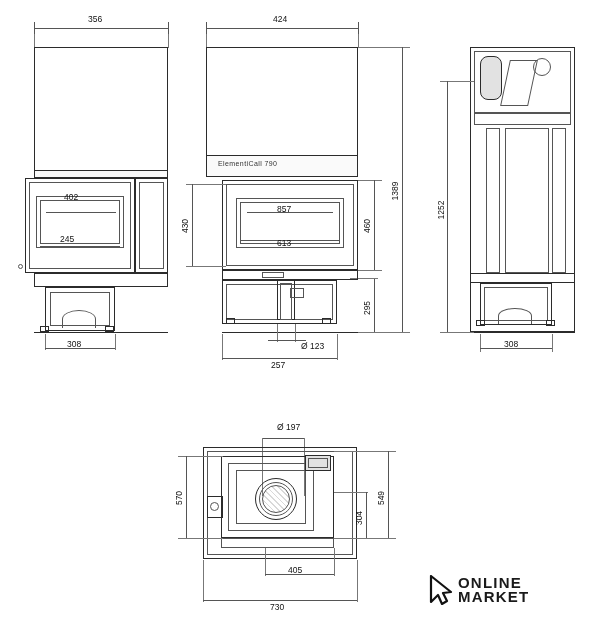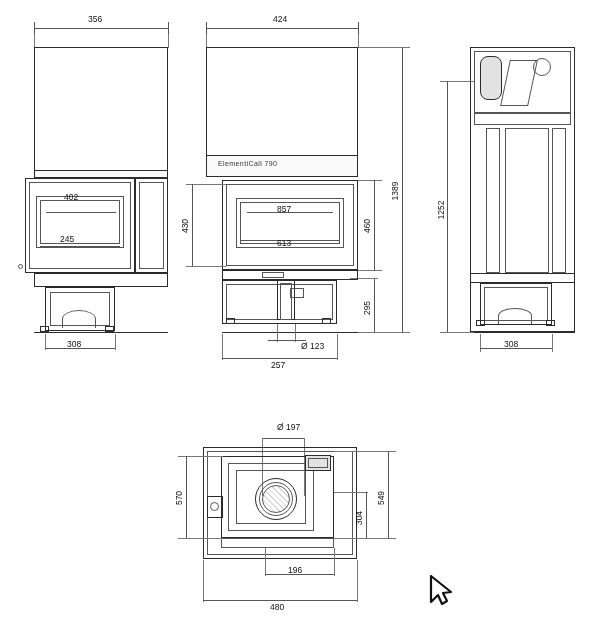--- a/index.html
+++ b/index.html
@@ -204,28 +204,32 @@
   <div class="vline thin" style="left:388px;top:451px;height:87px;"></div>
   <div class="dimtxt vert" style="left:374px;top:493px;transform:rotate(-90deg);">549</div>
 
   <div class="hline ext" style="left:334px;top:492px;width:34px;"></div>
   <div class="vline thin" style="left:366px;top:492px;height:46px;"></div>
   <div class="dimtxt vert" style="left:352px;top:513px;transform:rotate(-90deg);">304</div>
 
   <div class="vline ext" style="left:265px;top:548px;height:28px;"></div>
   <div class="vline ext" style="left:334px;top:548px;height:28px;"></div>
   <div class="hline thin" style="left:265px;top:574px;width:69px;"></div>
-  <div class="dimtxt" style="left:288px;top:565px;">196</div>
+  <div class="dimtxt" style="left:288px;top:565px;">405</div>
 
   <div class="vline ext" style="left:203px;top:560px;height:42px;"></div>
   <div class="vline ext" style="left:357px;top:560px;height:42px;"></div>
   <div class="hline thin" style="left:203px;top:600px;width:154px;"></div>
-  <div class="dimtxt" style="left:270px;top:602px;">480</div>
+  <div class="dimtxt" style="left:270px;top:602px;">730</div>
 
   <div class="logo" style="left:428px;top:575px;">
     <div class="mark">
       <svg width="26" height="30" viewBox="0 0 26 30" xmlns="http://www.w3.org/2000/svg">
         <path d="M3 1 L3 27 L10 20 L14 29 L19 26 L15 18 L23 17 Z" fill="none" stroke="#111" stroke-width="2.2" stroke-linejoin="round"></path>
       </svg>
     </div>
+    <div class="txt">
+      <span class="l1">ONLINE</span>
+      <span class="l2">MARKET</span>
+    </div>
   </div>
 
 </div>
 
 </body></html>

